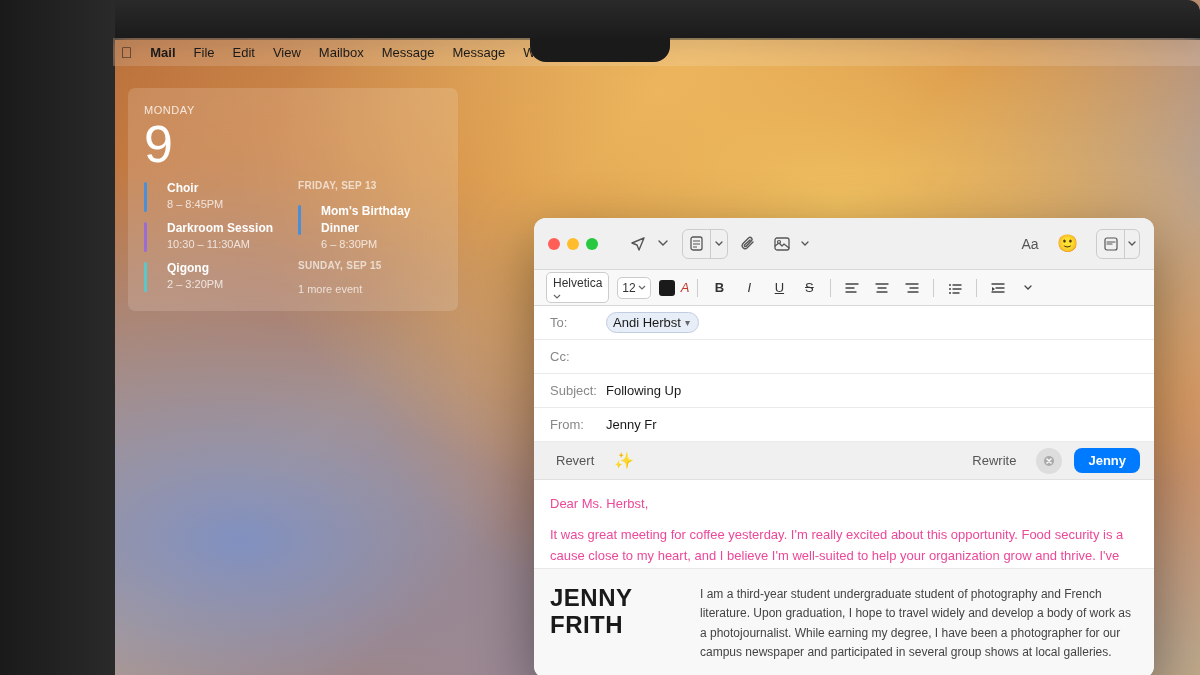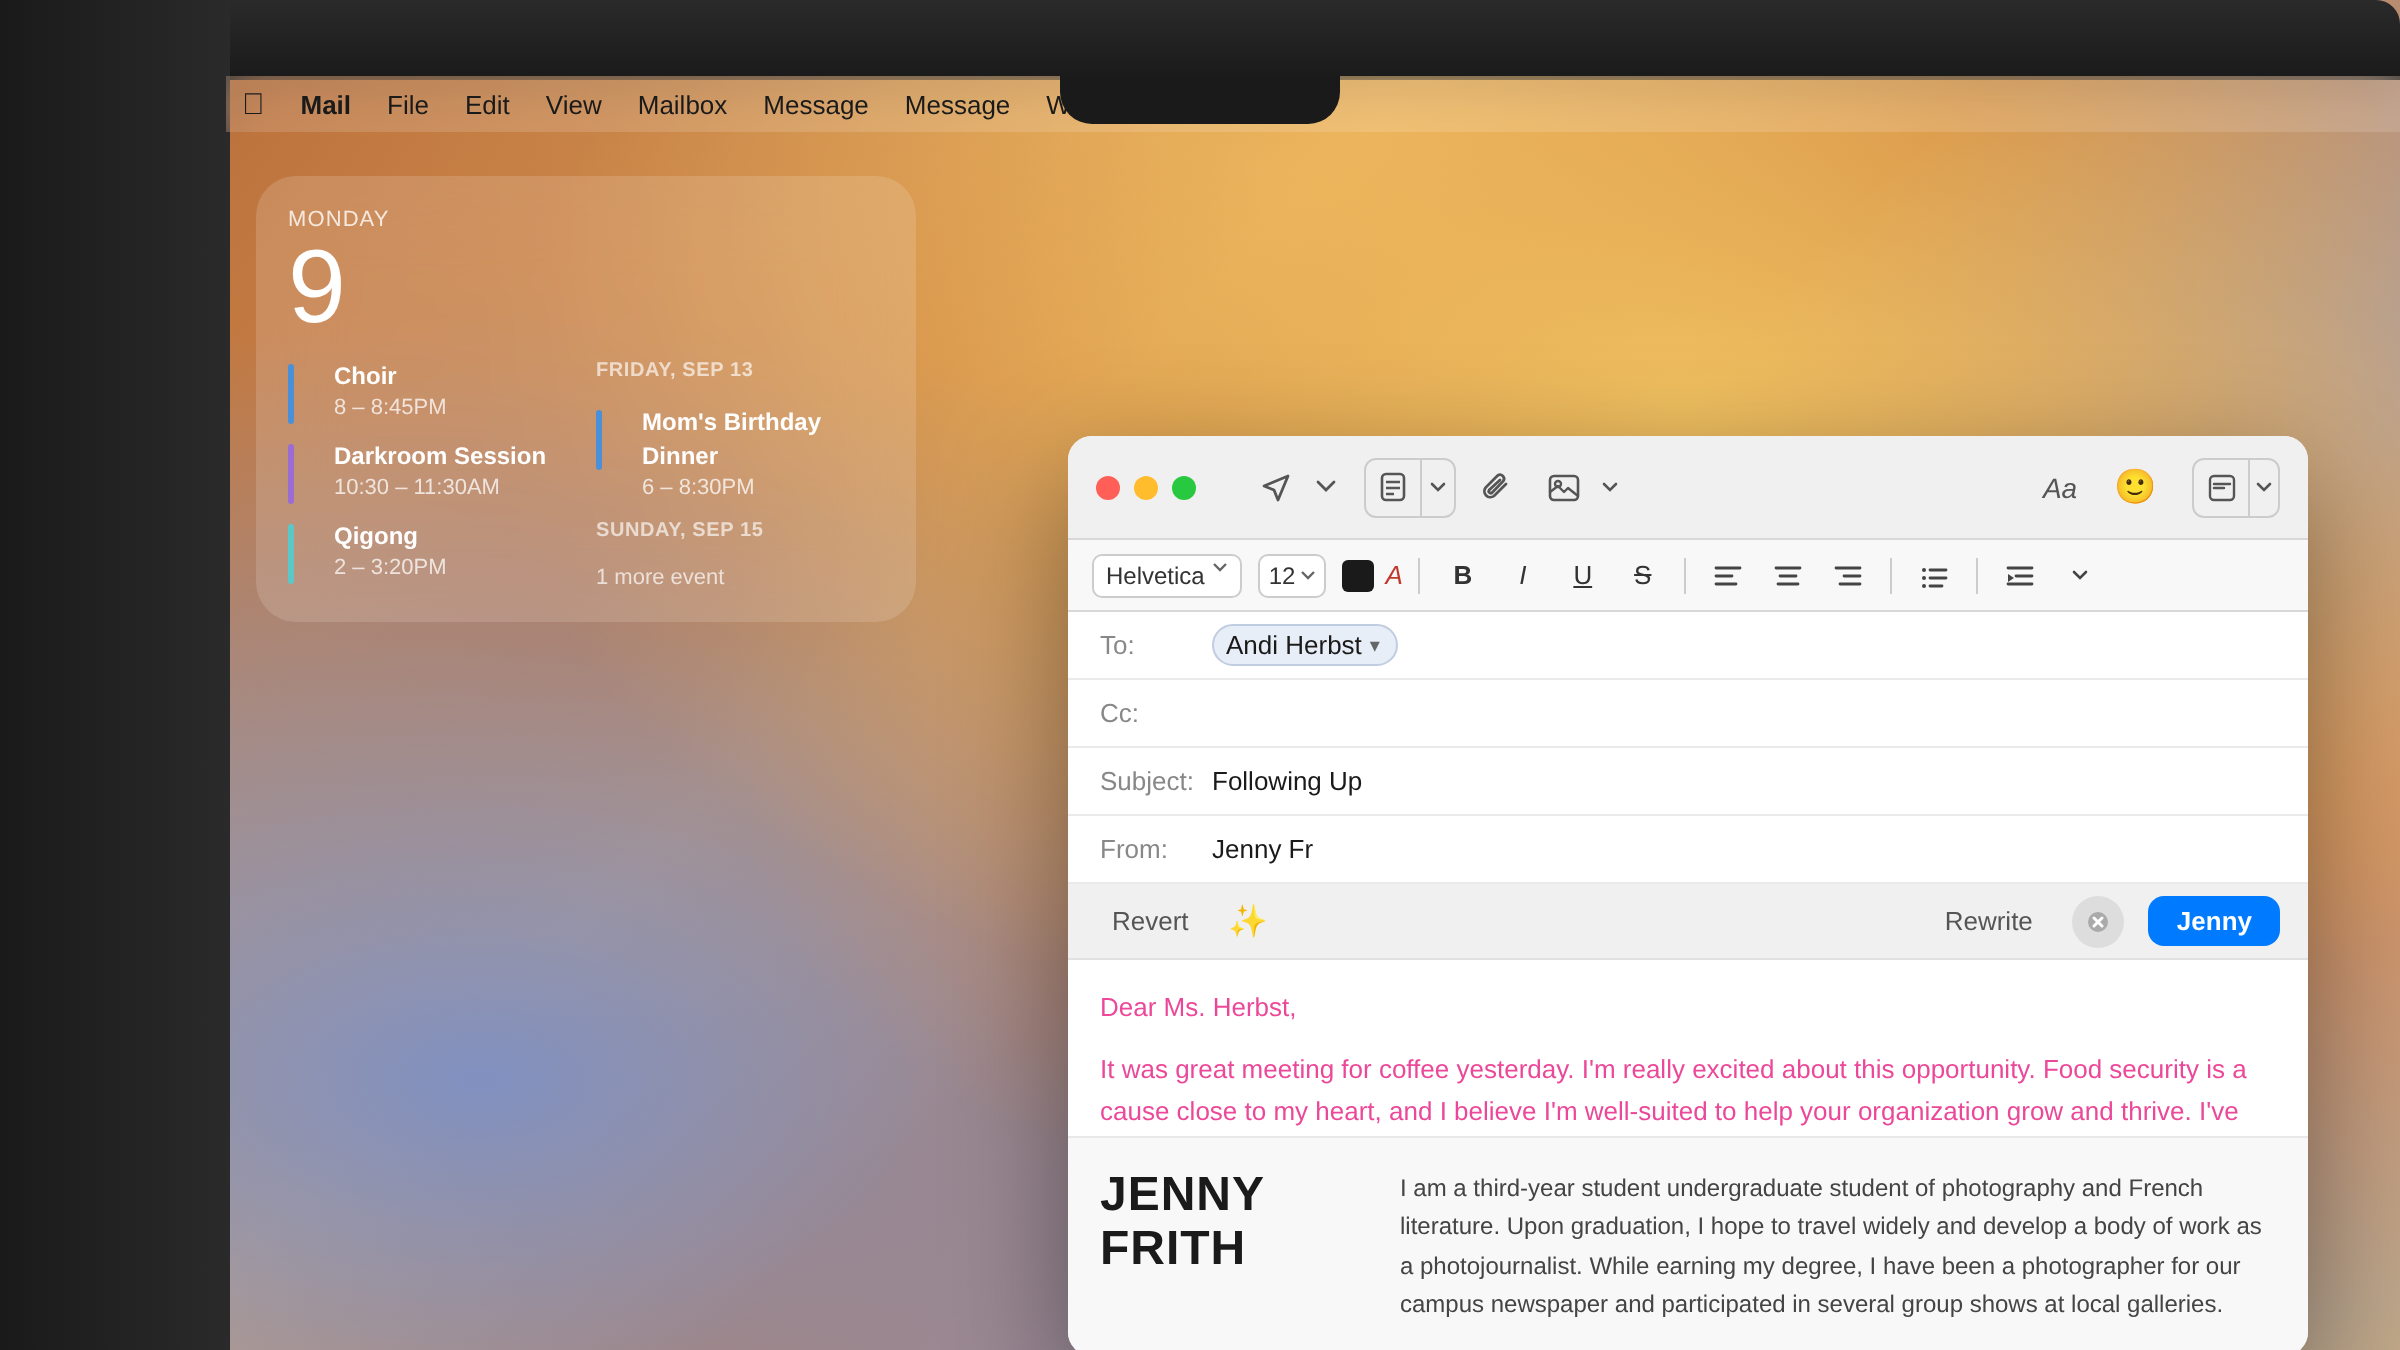--- a/index.html
+++ b/index.html
@@ -61,21 +61,21 @@
     }
 
     
     .calendar-widget {
       position: absolute;
       top: 88px;
       left: 128px;
       width: 330px;
       background: rgba(255,255,255,0.15);
       backdrop-filter: blur(20px);
-      border-radius: 20px;
+      border-radius: 7px;
       padding: 16px;
       color: white;
       z-index: 50;
     }
     .cal-day-label {
       font-size: 11px;
       font-weight: 500;
       letter-spacing: 0.05em;
       opacity: 0.8;
       text-transform: uppercase;
@@ -225,20 +225,21 @@
       display: flex;
       align-items: flex-start;
       gap: 4px;
       font-size: 12px;
       color: #333;
       padding: 3px 6px;
       border: 1px solid #ccc;
       border-radius: 5px;
       background: white;
       cursor: pointer;
+      flex-direction: column;
     }
     .font-size-selector {
       display: flex;
       align-items: center;
       gap: 2px;
       font-size: 12px;
       color: #333;
       padding: 3px 4px;
       border: 1px solid #ccc;
       border-radius: 5px;
@@ -588,21 +589,21 @@
       </div>
 
       <div class="tb-icon" style="width:14px;margin-left:-4px">
         <svg width="8" height="6" viewBox="0 0 8 6">
             <path d="M1 1l3 3 3-3" stroke="#555" stroke-width="1.3" fill="none" stroke-linecap="round"></path>
           </svg>
       </div>
     </div>
     <div class="spacer"></div>
 
-    <div class="tb-icon" style="font-size:14px;color:#555;font-weight:500;font-style:italic;">Aa</div>
+    <div class="tb-icon" style="font-size:14px;color:#555;font-weight:500;">Aa</div>
 
     <div class="tb-icon" style="font-size:17px;">🙂</div>
 
     <div class="tb-icon-group">
       <div class="tb-icon">
         <svg width="14" height="14" viewBox="0 0 14 14">
           <rect x="1" y="1" width="12" height="12" rx="2" stroke="#555" stroke-width="1.2" fill="none"></rect>
           <path d="M3 5h8M3 7h5" stroke="#555" stroke-width="1.2" stroke-linecap="round"></path>
         </svg>
       </div>

